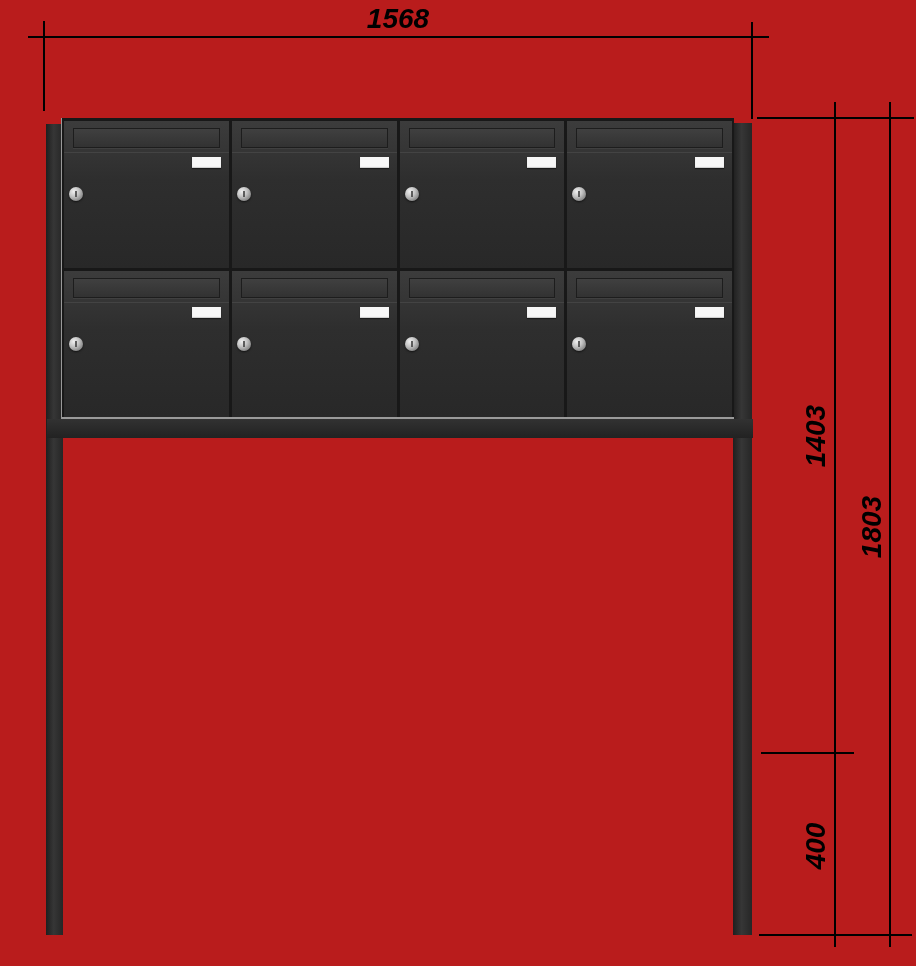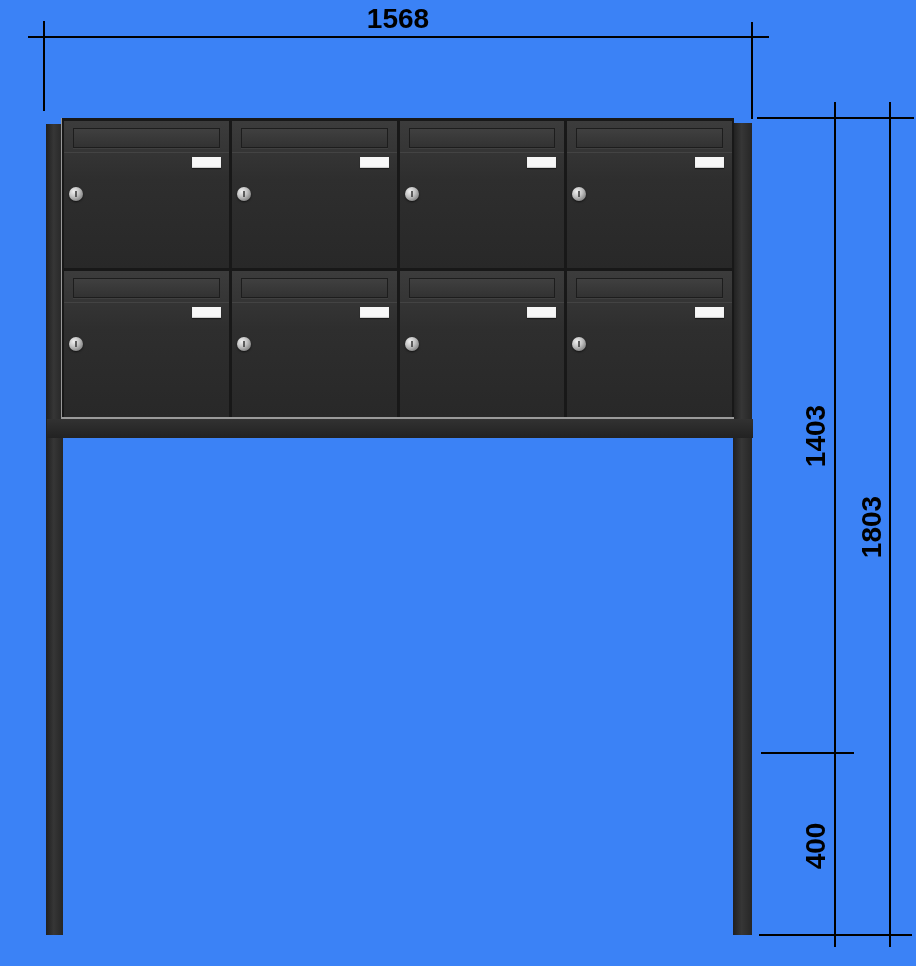--- a/index.html
+++ b/index.html
@@ -1,21 +1,22 @@
 <!DOCTYPE html>
 <html><head>
 <meta charset="utf-8">
 <style>
   html,body{margin:0;padding:0;background:#fff;}
   .canvas{
     position:relative;
     width:916px;height:966px;
-    background:#3b82f6;
+    background:#b91c1c;
     font-family:"Liberation Sans", sans-serif;
     overflow:hidden;
+    font-style:italic;
   }
   
   .hline{position:absolute;height:2px;background:#000;}
   .vline{position:absolute;width:2px;background:#000;}
   .dim-label{
     position:absolute;
     width:120px;height:26px;
     font-weight:bold;font-size:28px;line-height:26px;
     color:#000;text-align:center;
     letter-spacing:0px;

